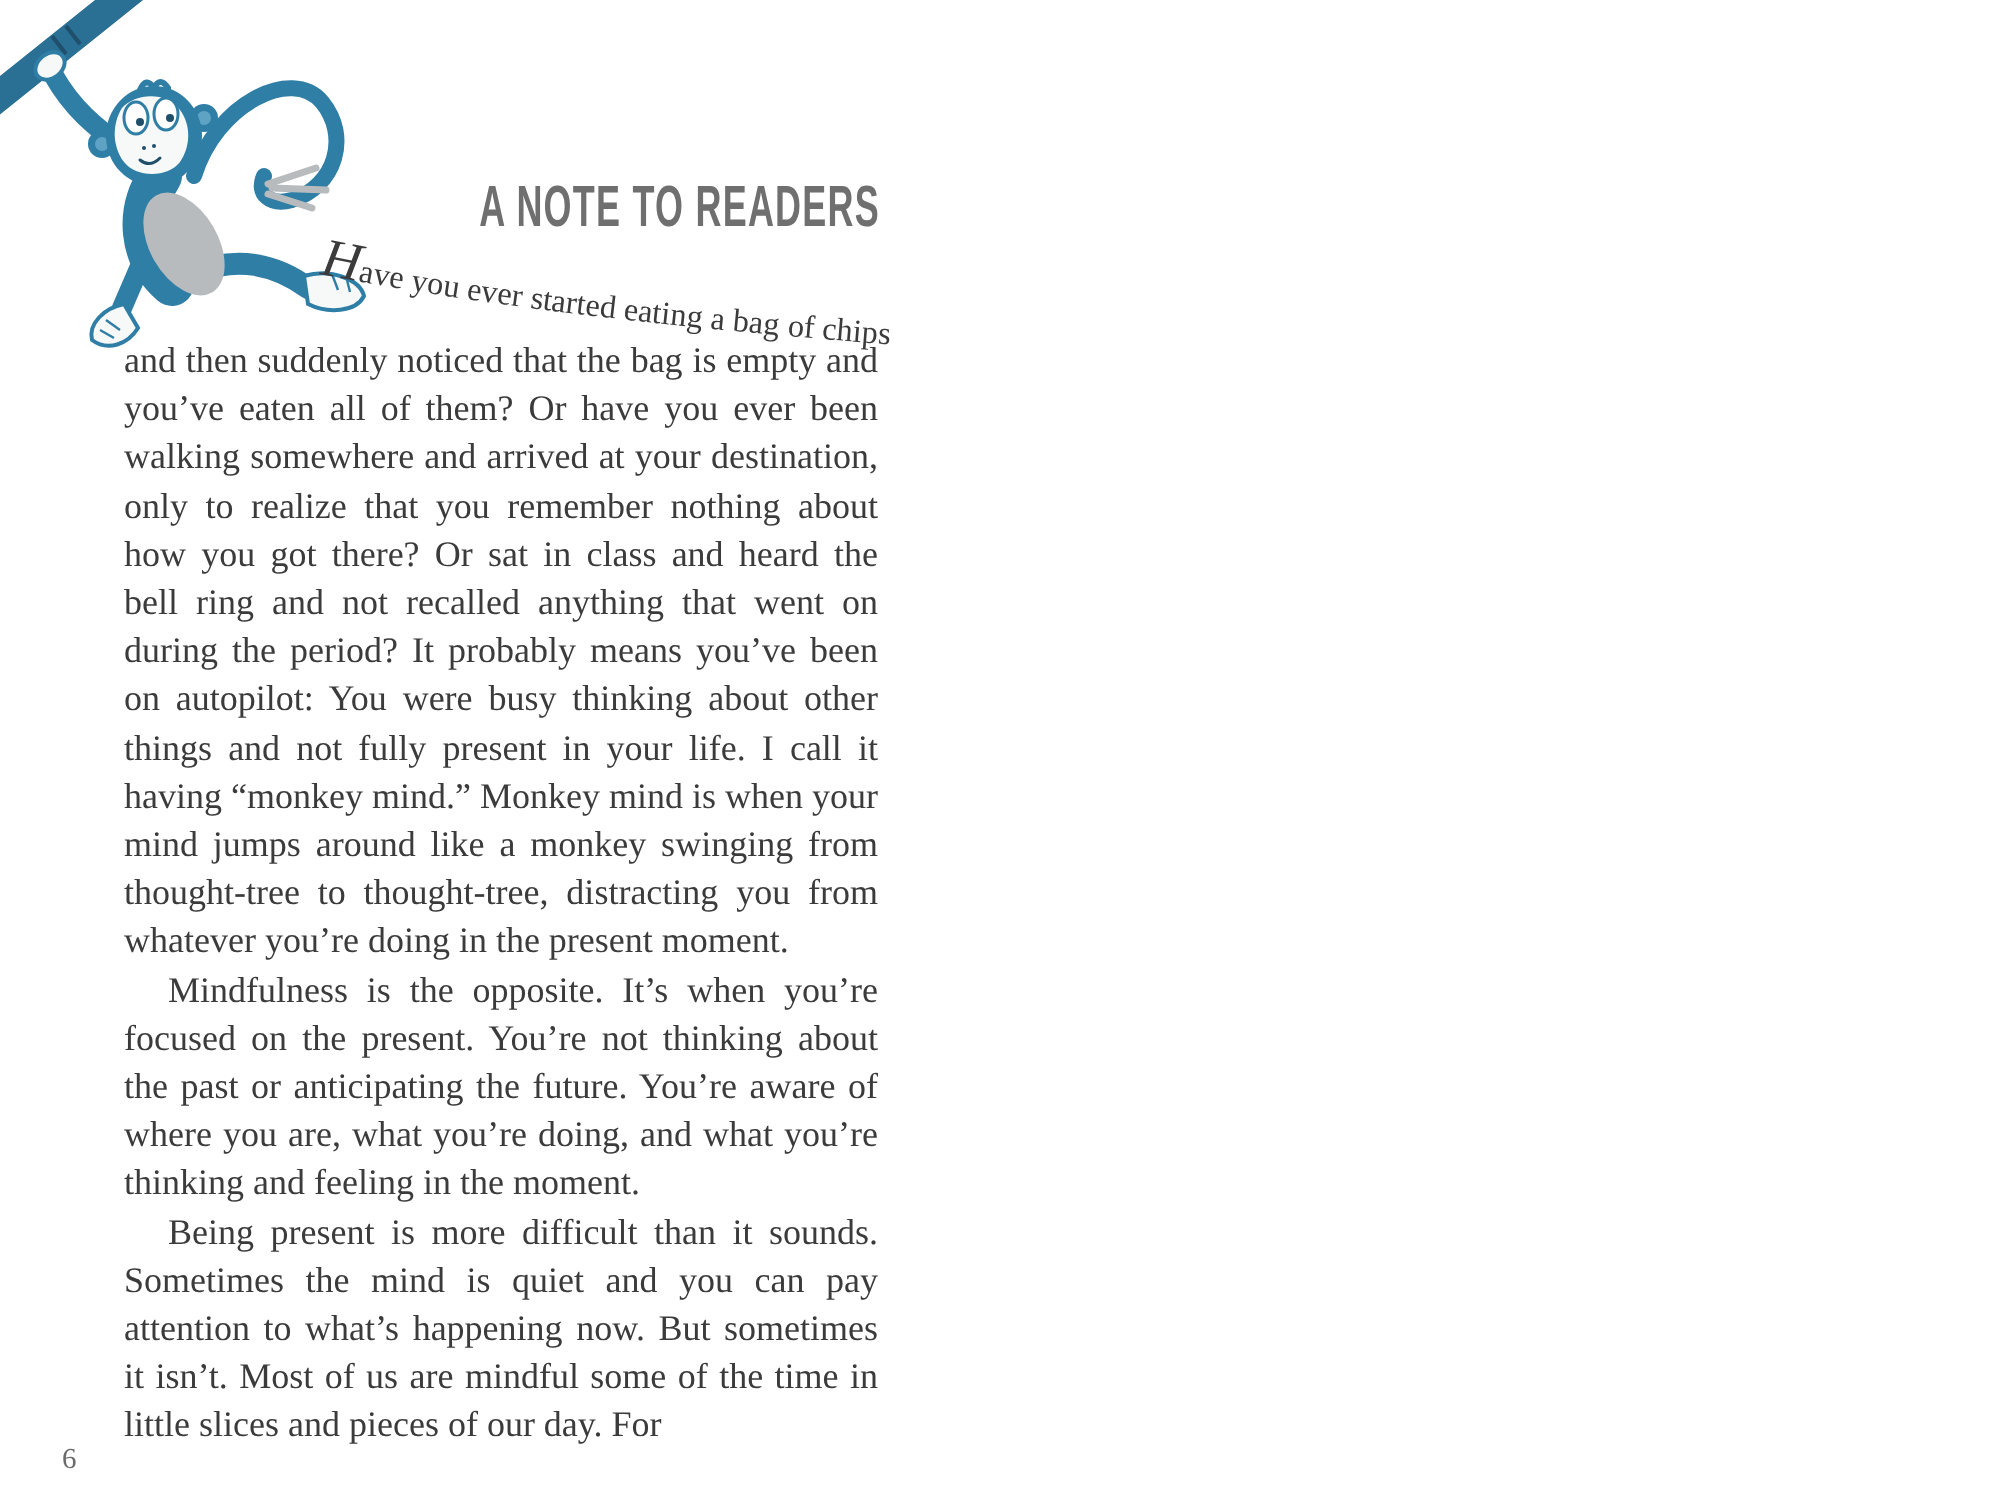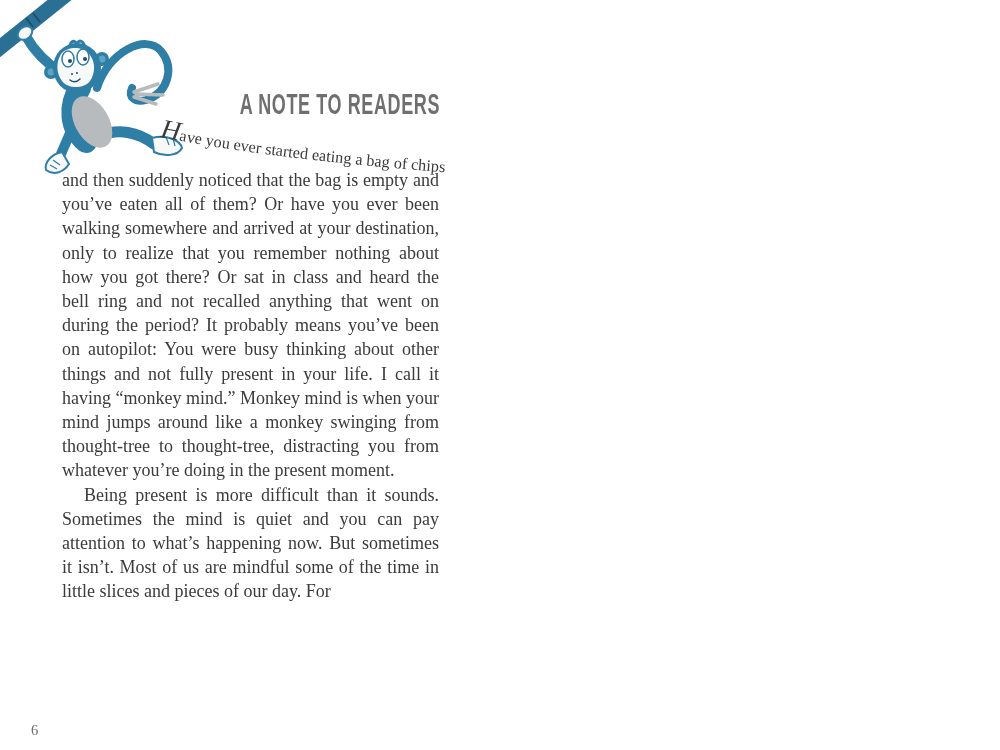--- a/index.html
+++ b/index.html
@@ -96,20 +96,21 @@
       <path id="arc-path" d="M 54 41 Q 180 66 392 80" fill="none" stroke="none"></path>
       <text class="arc-text">
         <textPath href="#arc-path" startOffset="0">
           <tspan class="arc-dropcap">H</tspan><tspan>ave you ever started eating a bag of chips</tspan>
         </textPath>
       </text>
     </svg>
 
     <div class="textblock left-text">
       <p>and then suddenly noticed that the bag is empty and you’ve eaten all of them? Or have you ever been walking somewhere and arrived at your destination, only to realize that you remember nothing about how you got there? Or sat in class and heard the bell ring and not recalled anything that went on during the period? It probably means you’ve been on autopilot: You were busy thinking about other things and not fully present in your life. I call it having “monkey mind.” Monkey mind is when your mind jumps around like a monkey swinging from thought-tree to thought-tree, distracting you from whatever you’re doing in the present moment.</p>
+      <p class="indent">Mindfulness is the opposite. It’s when you’re focused on the present. You’re not thinking about the past or anticipating the future. You’re aware of where you are, what you’re doing, and what you’re thinking and feeling in the moment.</p>
       <p class="indent"><span>Being present is more difficult than it sounds. Sometimes the mind is quiet and you can pay attention to what’s happening </span><span class="em">now</span><span>. But sometimes it isn’t. Most of us are mindful some of the time in little slices and pieces of our day. For</span></p>
     </div>
 
     <div class="page-number pn-left">6</div>
   </div>
 
   <div class="page right">
 
     
 

